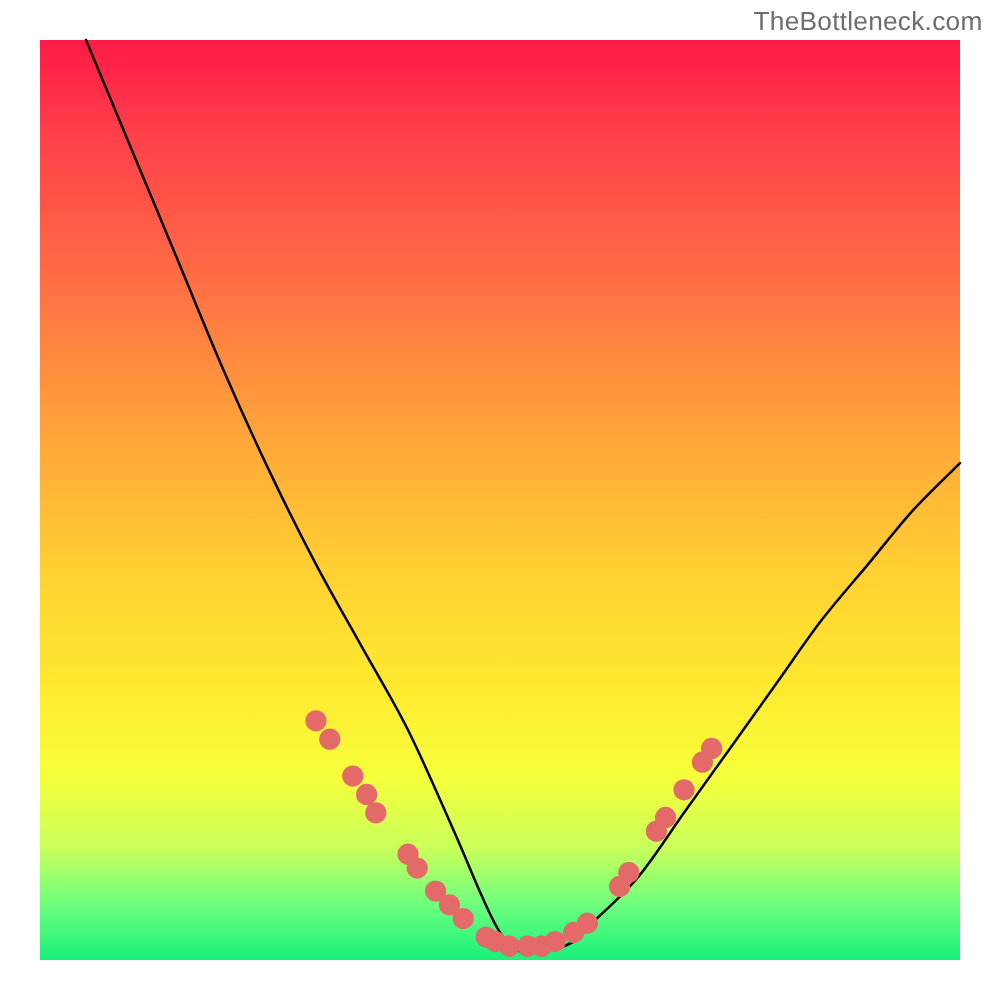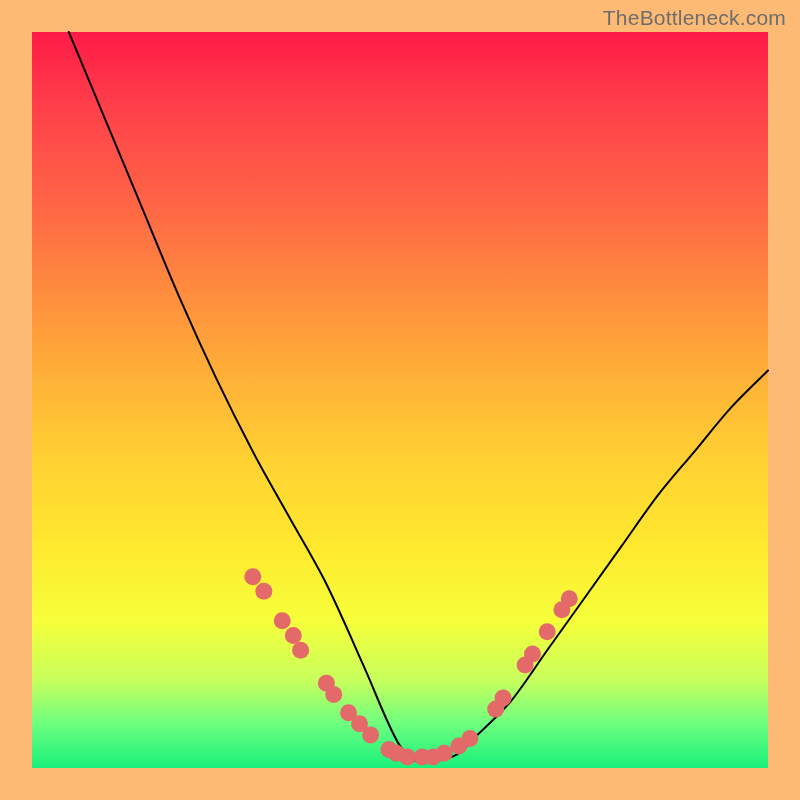--- a/index.html
+++ b/index.html
@@ -10,21 +10,21 @@
     overflow: hidden;
     background: #000;
     font-family: Arial, Helvetica, sans-serif;
   }
   .frame {
     position: absolute;
     left: 0;
     top: 0;
     width: 800px;
     height: 800px;
-    background: #fdba74;
+    background: #ffffff;
   }
   .plot {
     position: absolute;
     left: 32px;
     top: 32px;
     width: 736px;
     height: 736px;
     
     background: linear-gradient(
       to bottom,

